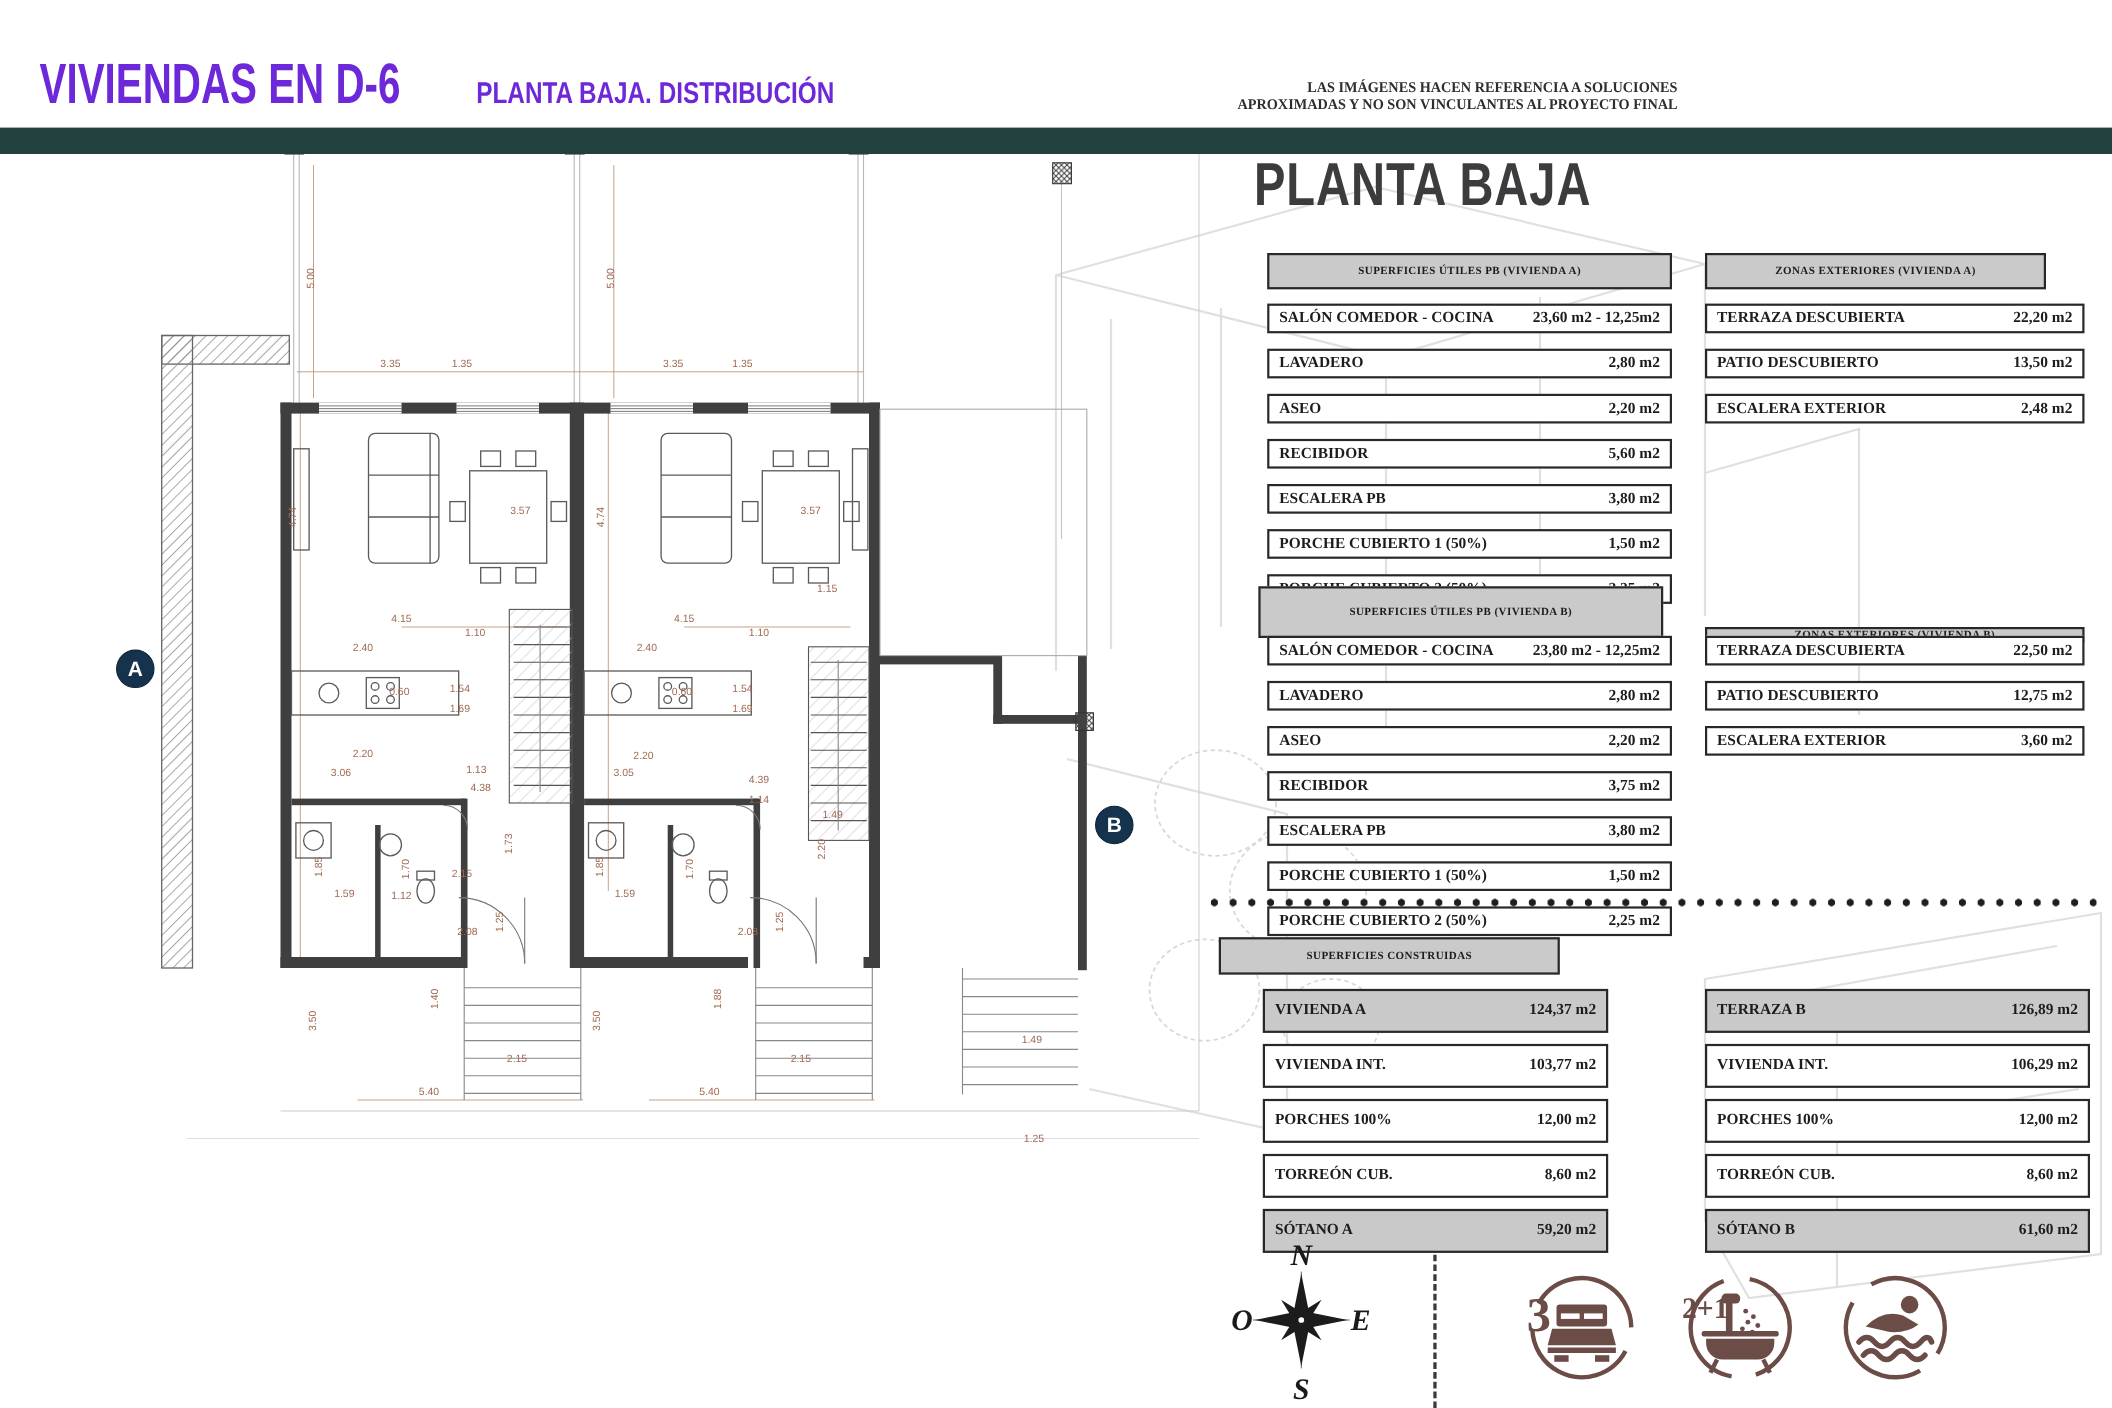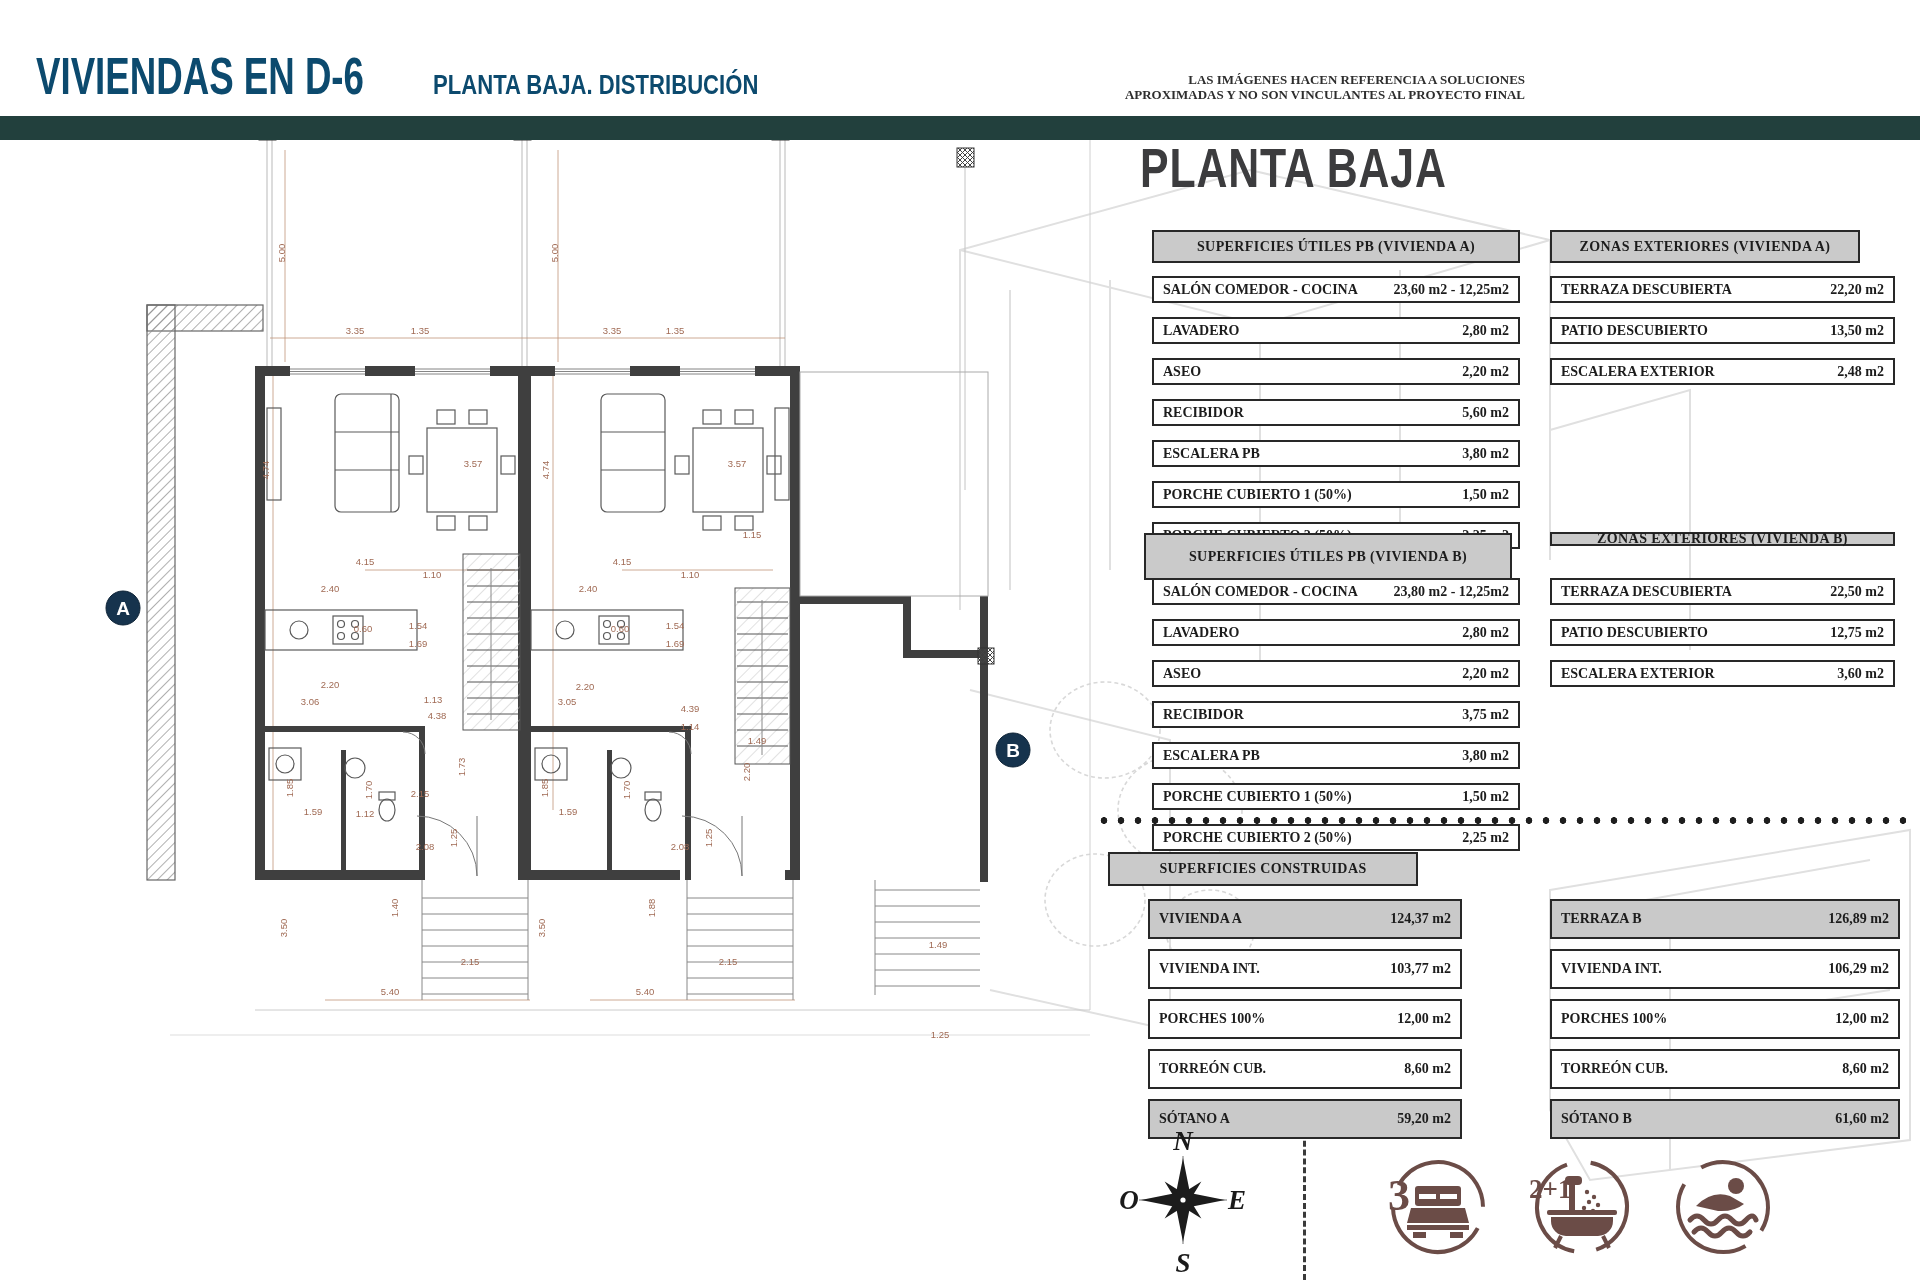--- a/index.html
+++ b/index.html
@@ -1,34 +1,34 @@
 <!DOCTYPE html>
 <html><head>
 <meta charset="utf-8">
 <style>
   html,body{margin:0;padding:0}
   body{width:1920px;height:1280px;background:#ffffff;position:relative;overflow:hidden;
        font-family:"Liberation Sans",sans-serif;color:#222}
   .abs{position:absolute}
   
-  .title-line{position:absolute;left:36px;top:50px;white-space:nowrap;color:#0c4a6e;z-index:3}
+  .title-line{position:absolute;left:36px;top:50px;white-space:nowrap;color:#6d28d9;z-index:3}
   .t-main{display:inline-block;font-weight:bold;font-size:47px;letter-spacing:0px;
           transform:scale(.78,1.1);transform-origin:0 85%;font-family:"Liberation Sans",sans-serif}
   .t-sub{display:inline-block;font-weight:bold;font-size:26px;margin-left:-28px;
          transform:scale(.85,1.05);transform-origin:0 85%;}
   .disclaimer{position:absolute;left:1105px;top:72px;width:420px;text-align:right;z-index:3;
               font-family:"Liberation Serif",serif;font-weight:bold;font-size:13.5px;line-height:15px;color:#2e2e2e;
               transform:scale(.96,1);transform-origin:100% 0}
   .tealbar{position:absolute;left:0;top:116px;width:1920px;height:24px;background:#22403d;z-index:3}
   
   .pb-title{position:absolute;left:1140px;top:136px;font-size:51px;font-weight:bold;color:#3c3c3e;z-index:3;
             letter-spacing:1px;transform:scale(.84,1.08);transform-origin:0 0;white-space:nowrap}
   .tbl-head{position:absolute;background:#cacaca;border:2px solid #282828;box-sizing:border-box;z-index:3;
             display:flex;align-items:center;justify-content:center;
-            font-family:"Liberation Serif",serif;font-weight:bold;font-size:14px;letter-spacing:.4px;color:#1c1c1c}
+            font-family:"Liberation Serif",serif;font-weight:bold;font-size:10px;letter-spacing:.4px;color:#1c1c1c}
   .rows{position:absolute;z-index:3}
   .trow{height:27px;margin-bottom:14px;background:#fff;border:2px solid #282828;box-sizing:border-box;
         display:flex;align-items:center;justify-content:space-between;padding:0 9px;
         font-family:"Liberation Serif",serif;font-weight:bold;font-size:14px;color:#1c1c1c;white-space:nowrap}
   .rows.big .trow{height:40px;margin-bottom:10px}
   .trow.gray{background:#c9c9c9}
   .dotline{position:absolute;left:1100px;top:816px;width:806px;height:9px;z-index:3;
            background:radial-gradient(circle at 4px 4.5px,#1e1e1e 3.1px,transparent 3.6px);
            background-size:17px 9px;background-repeat:repeat-x}
   .dashline{position:absolute;left:1303px;top:1114px;height:166px;width:0;border-left:3px dashed #3a3a3a;z-index:2}
@@ -376,21 +376,21 @@
     <div class="trow">
       <span class="tlabel">PORCHE CUBIERTO 1 (50%)</span>
       <span class="tval">1,50 m2</span>
     </div>
     <div class="trow">
       <span class="tlabel">PORCHE CUBIERTO 2 (50%)</span>
       <span class="tval">2,25 m2</span>
     </div>
   </div>
 
-<div class="tbl-head" style="left:1550px;top:532px;width:345px;height:14px">ZONAS EXTERIORES (VIVIENDA B)</div>
+<div class="tbl-head" style="left:1550px;top:570px;width:345px;height:14px">ZONAS EXTERIORES (VIVIENDA B)</div>
 <div class="rows" style="left:1550px;top:578px;width:345px">
     <div class="trow">
       <span class="tlabel">TERRAZA DESCUBIERTA</span>
       <span class="tval">22,50 m2</span>
     </div>
     <div class="trow">
       <span class="tlabel">PATIO DESCUBIERTO</span>
       <span class="tval">12,75 m2</span>
     </div>
     <div class="trow">

